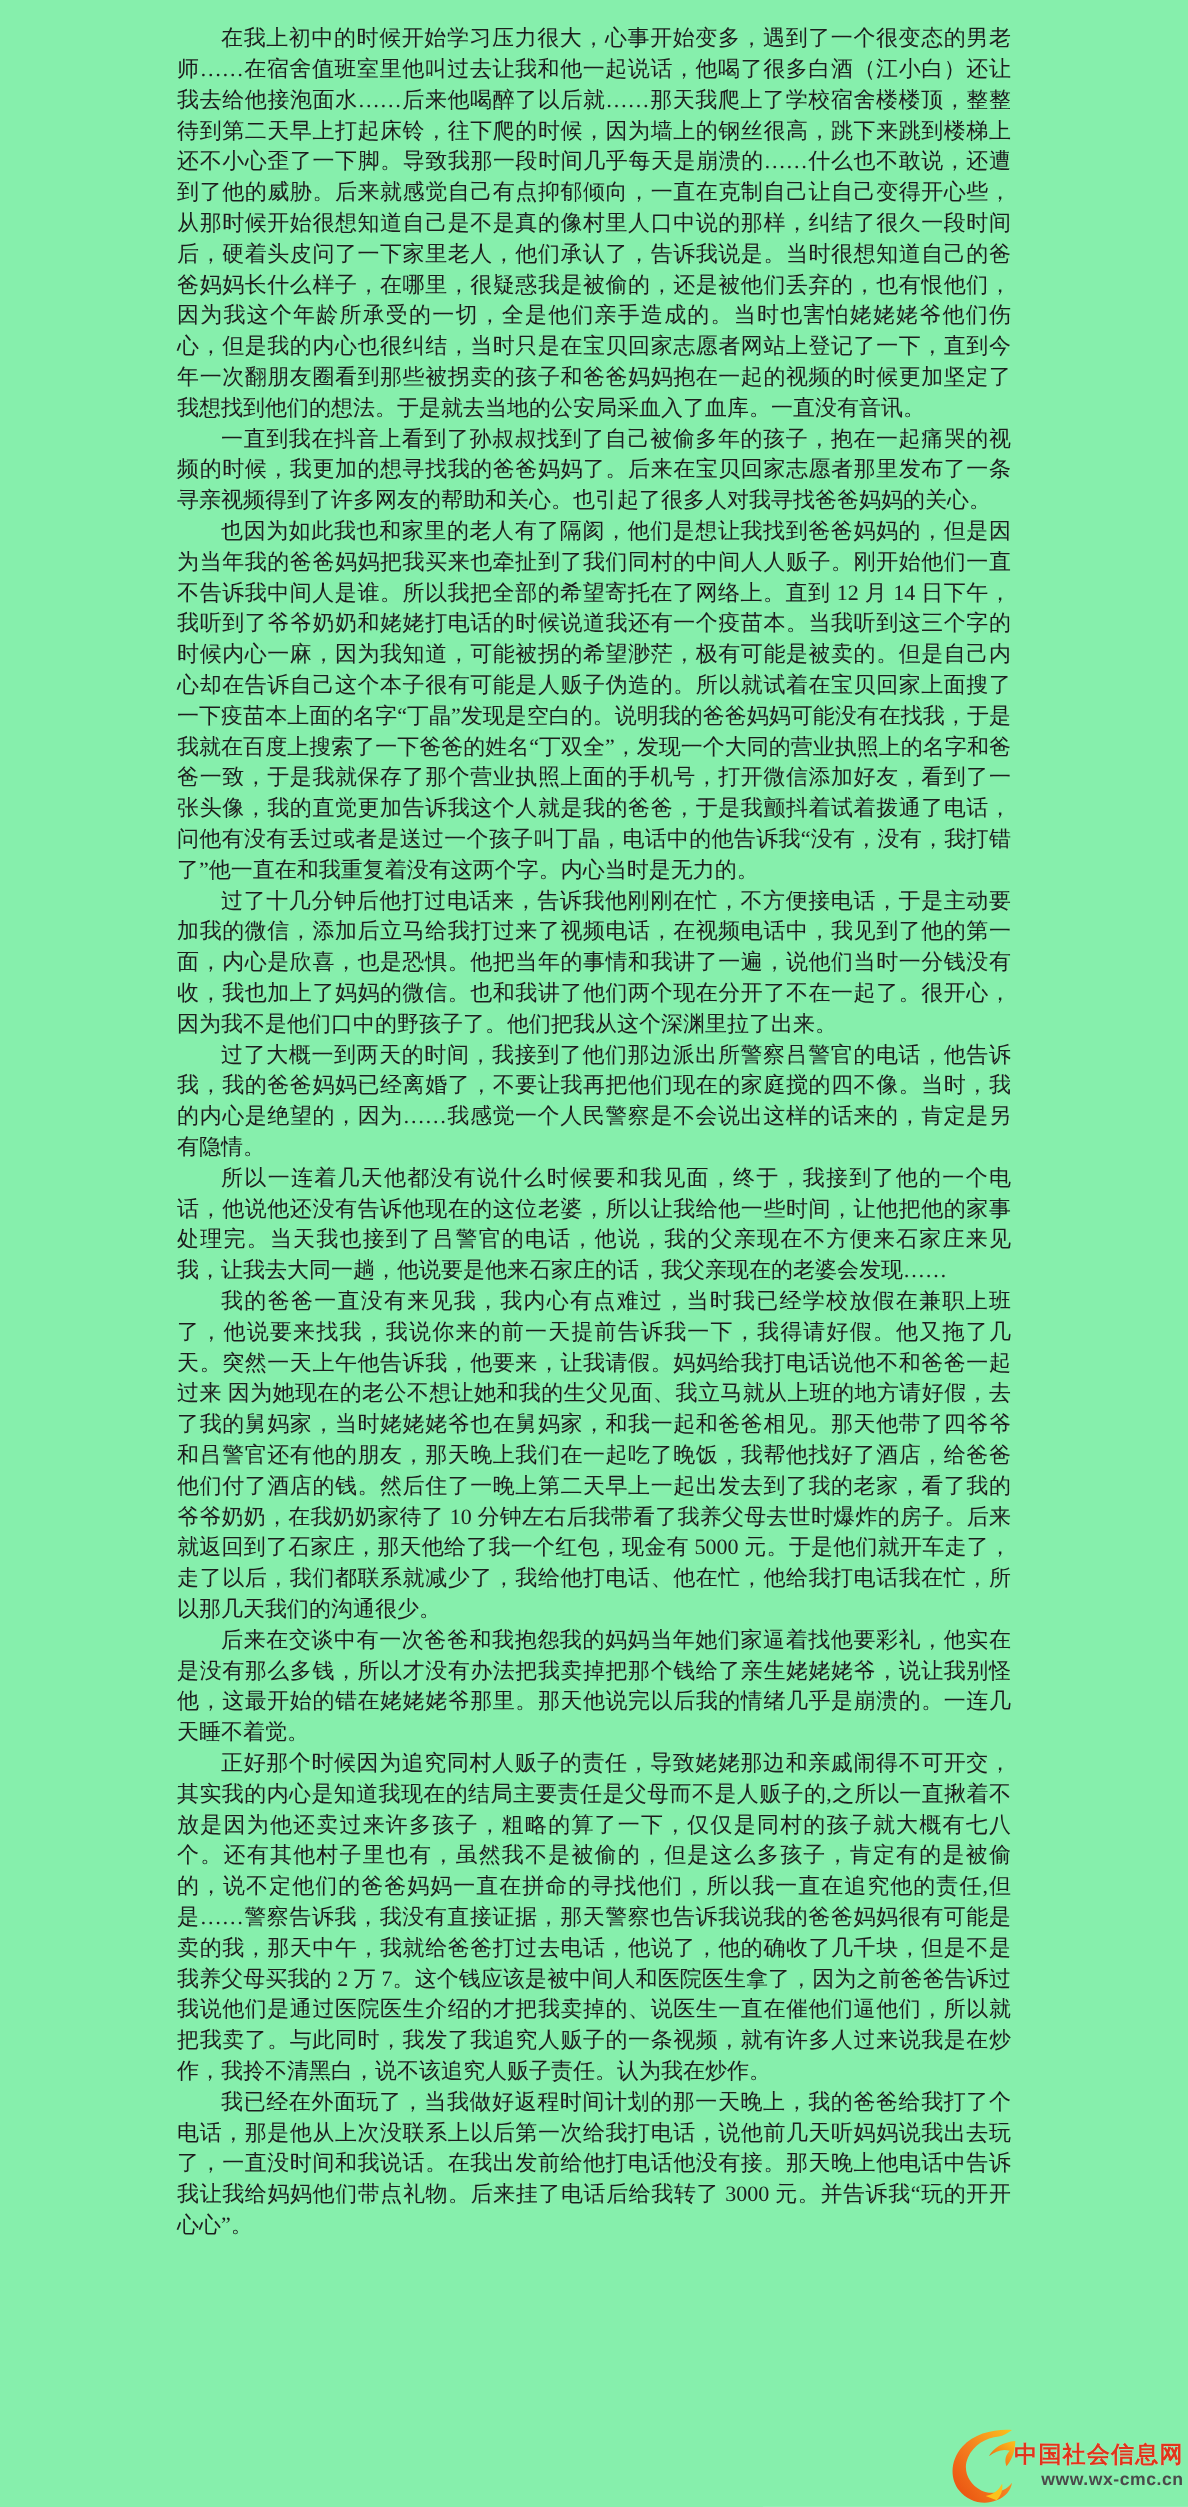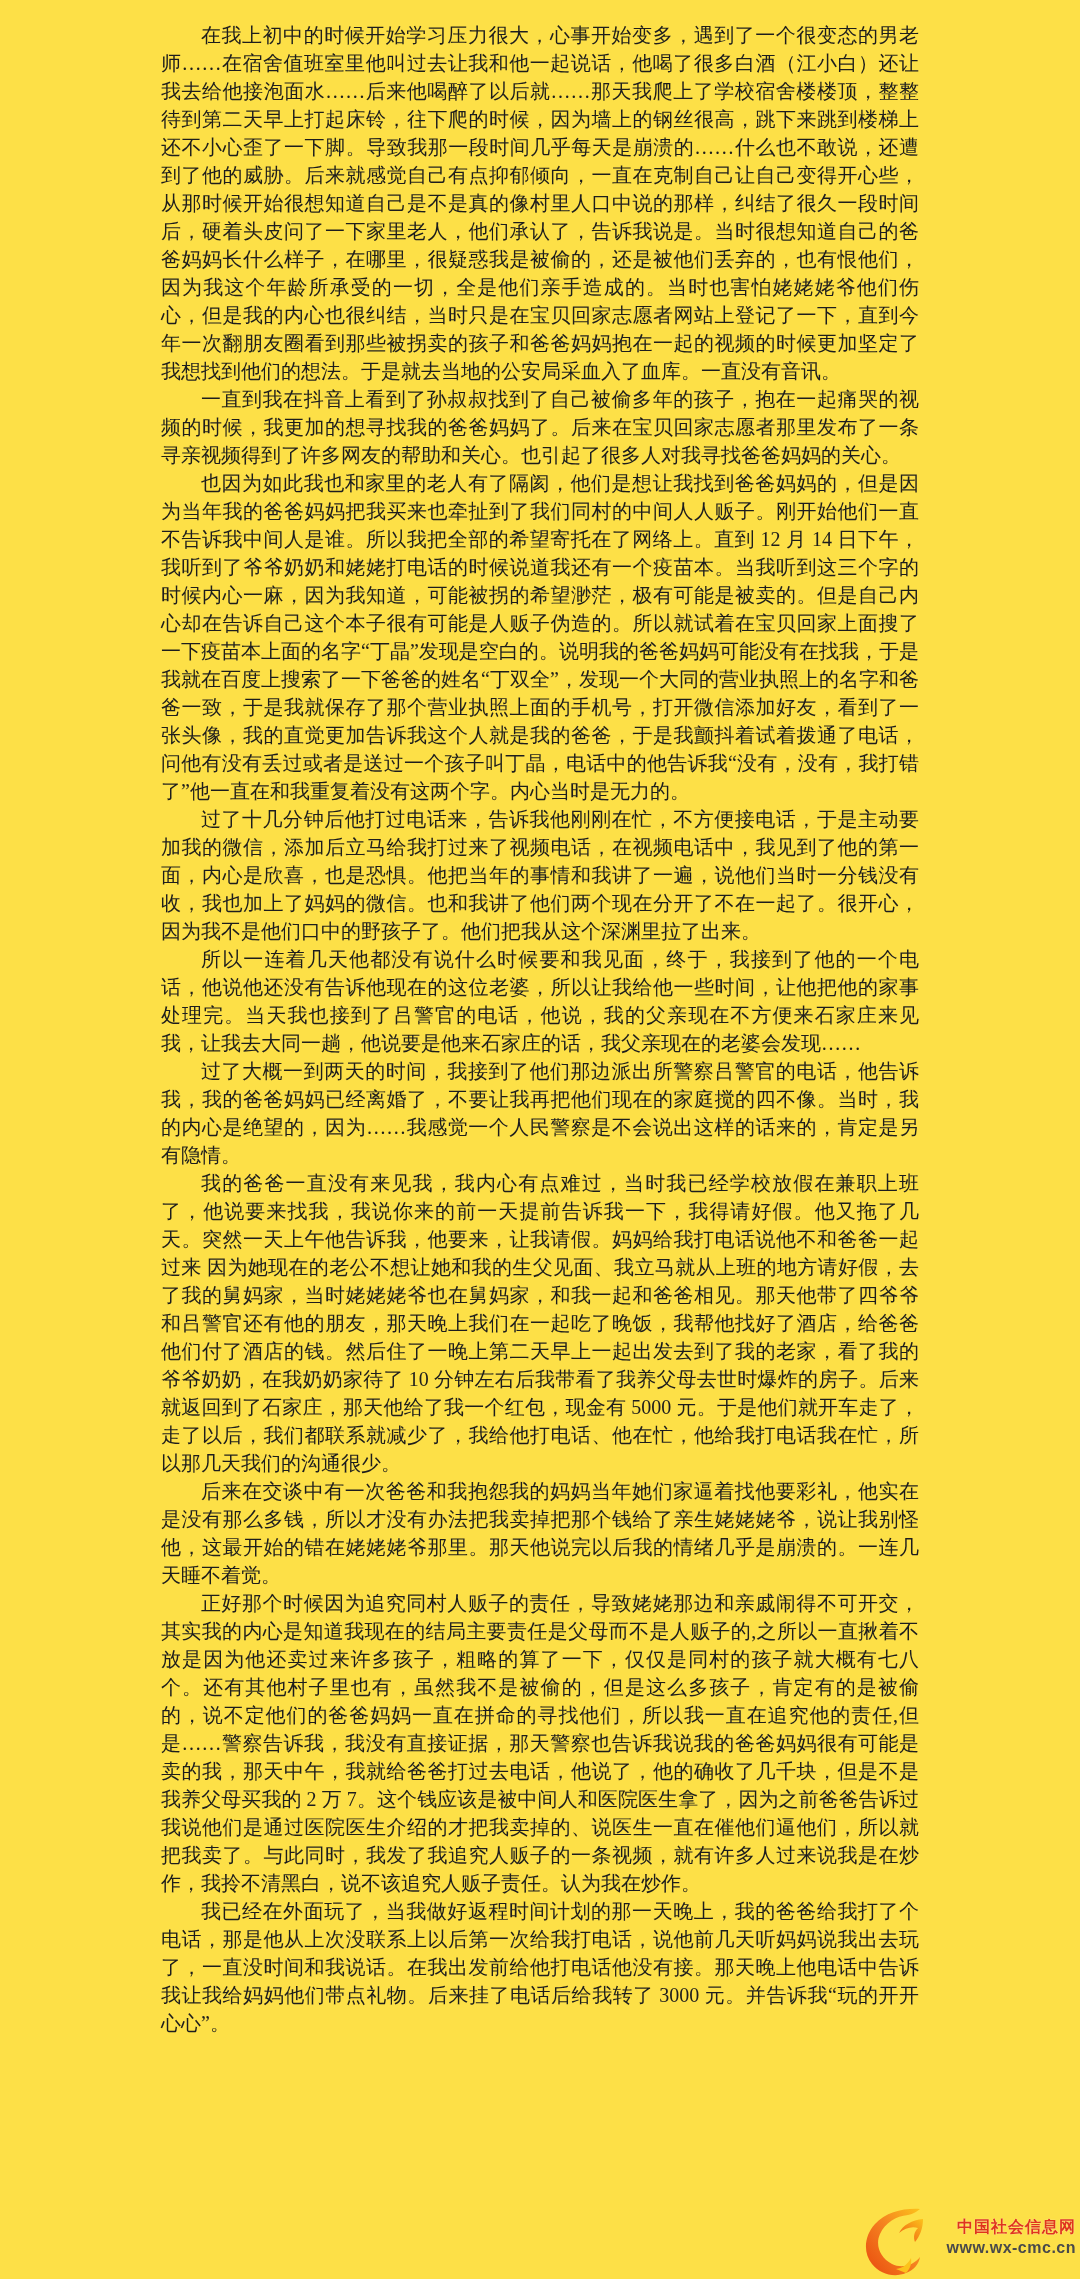--- a/index.html
+++ b/index.html
@@ -1,20 +1,20 @@
 <!DOCTYPE html>
 <html><head>
 <meta charset="utf-8">
 <style>
   html,body{margin:0;padding:0;}
   .page{
     position:relative;
     width:1080px;
     height:2279px;
-    background:#fde047;
+    background:#86efac;
     overflow:hidden;
     font-family:"Liberation Serif","DejaVu Serif",serif;
   }
   .content{
     position:absolute;
     left:161px;
     top:21px;
     width:758px;
     color:#1d1d1d;
     font-size:20px;
@@ -43,21 +43,21 @@
   .wm-text{
     position:absolute;
     left:60px;
     top:14px;
     width:156px;
     text-align:right;
     font-family:"Liberation Sans","DejaVu Sans",sans-serif;
   }
   .wm-title{
     display:block;
-    font-size:16px;
+    font-size:21px;
     font-weight:bold;
     color:#e0351b;
     letter-spacing:1px;
     white-space:nowrap;
     text-shadow:0 0 1px rgba(255,255,255,.8);
   }
   .wm-url{
     display:block;
     margin-top:1px;
     font-size:16px;
@@ -70,22 +70,22 @@
 </head>
 <body>
 
 <div class="page">
 
   <div class="content">
     <p>在我上初中的时候开始学习压力很大，心事开始变多，遇到了一个很变态的男老师……在宿舍值班室里他叫过去让我和他一起说话，他喝了很多白酒（江小白）还让我去给他接泡面水……后来他喝醉了以后就……那天我爬上了学校宿舍楼楼顶，整整待到第二天早上打起床铃，往下爬的时候，因为墙上的钢丝很高，跳下来跳到楼梯上还不小心歪了一下脚。导致我那一段时间几乎每天是崩溃的……什么也不敢说，还遭到了他的威胁。后来就感觉自己有点抑郁倾向，一直在克制自己让自己变得开心些，从那时候开始很想知道自己是不是真的像村里人口中说的那样，纠结了很久一段时间后，硬着头皮问了一下家里老人，他们承认了，告诉我说是。当时很想知道自己的爸爸妈妈长什么样子，在哪里，很疑惑我是被偷的，还是被他们丢弃的，也有恨他们，因为我这个年龄所承受的一切，全是他们亲手造成的。当时也害怕姥姥姥爷他们伤心，但是我的内心也很纠结，当时只是在宝贝回家志愿者网站上登记了一下，直到今年一次翻朋友圈看到那些被拐卖的孩子和爸爸妈妈抱在一起的视频的时候更加坚定了我想找到他们的想法。于是就去当地的公安局采血入了血库。一直没有音讯。</p>
     <p>一直到我在抖音上看到了孙叔叔找到了自己被偷多年的孩子，抱在一起痛哭的视频的时候，我更加的想寻找我的爸爸妈妈了。后来在宝贝回家志愿者那里发布了一条寻亲视频得到了许多网友的帮助和关心。也引起了很多人对我寻找爸爸妈妈的关心。</p>
     <p>也因为如此我也和家里的老人有了隔阂，他们是想让我找到爸爸妈妈的，但是因为当年我的爸爸妈妈把我买来也牵扯到了我们同村的中间人人贩子。刚开始他们一直不告诉我中间人是谁。所以我把全部的希望寄托在了网络上。直到 12 月 14 日下午，我听到了爷爷奶奶和姥姥打电话的时候说道我还有一个疫苗本。当我听到这三个字的时候内心一麻，因为我知道，可能被拐的希望渺茫，极有可能是被卖的。但是自己内心却在告诉自己这个本子很有可能是人贩子伪造的。所以就试着在宝贝回家上面搜了一下疫苗本上面的名字“丁晶”发现是空白的。说明我的爸爸妈妈可能没有在找我，于是我就在百度上搜索了一下爸爸的姓名“丁双全”，发现一个大同的营业执照上的名字和爸爸一致，于是我就保存了那个营业执照上面的手机号，打开微信添加好友，看到了一张头像，我的直觉更加告诉我这个人就是我的爸爸，于是我颤抖着试着拨通了电话，问他有没有丢过或者是送过一个孩子叫丁晶，电话中的他告诉我“没有，没有，我打错了”他一直在和我重复着没有这两个字。内心当时是无力的。</p>
     <p>过了十几分钟后他打过电话来，告诉我他刚刚在忙，不方便接电话，于是主动要加我的微信，添加后立马给我打过来了视频电话，在视频电话中，我见到了他的第一面，内心是欣喜，也是恐惧。他把当年的事情和我讲了一遍，说他们当时一分钱没有收，我也加上了妈妈的微信。也和我讲了他们两个现在分开了不在一起了。很开心，因为我不是他们口中的野孩子了。他们把我从这个深渊里拉了出来。</p>
+    <p>过了大概一到两天的时间，我接到了他们那边派出所警察吕警官的电话，他告诉我，我的爸爸妈妈已经离婚了，不要让我再把他们现在的家庭搅的四不像。当时，我的内心是绝望的，因为……我感觉一个人民警察是不会说出这样的话来的，肯定是另有隐情。</p>
     <p>所以一连着几天他都没有说什么时候要和我见面，终于，我接到了他的一个电话，他说他还没有告诉他现在的这位老婆，所以让我给他一些时间，让他把他的家事处理完。当天我也接到了吕警官的电话，他说，我的父亲现在不方便来石家庄来见我，让我去大同一趟，他说要是他来石家庄的话，我父亲现在的老婆会发现……</p>
-    <p>过了大概一到两天的时间，我接到了他们那边派出所警察吕警官的电话，他告诉我，我的爸爸妈妈已经离婚了，不要让我再把他们现在的家庭搅的四不像。当时，我的内心是绝望的，因为……我感觉一个人民警察是不会说出这样的话来的，肯定是另有隐情。</p>
     <p>我的爸爸一直没有来见我，我内心有点难过，当时我已经学校放假在兼职上班了，他说要来找我，我说你来的前一天提前告诉我一下，我得请好假。他又拖了几天。突然一天上午他告诉我，他要来，让我请假。妈妈给我打电话说他不和爸爸一起过来 因为她现在的老公不想让她和我的生父见面、我立马就从上班的地方请好假，去了我的舅妈家，当时姥姥姥爷也在舅妈家，和我一起和爸爸相见。那天他带了四爷爷和吕警官还有他的朋友，那天晚上我们在一起吃了晚饭，我帮他找好了酒店，给爸爸他们付了酒店的钱。然后住了一晚上第二天早上一起出发去到了我的老家，看了我的爷爷奶奶，在我奶奶家待了 10 分钟左右后我带看了我养父母去世时爆炸的房子。后来就返回到了石家庄，那天他给了我一个红包，现金有 5000 元。于是他们就开车走了，走了以后，我们都联系就减少了，我给他打电话、他在忙，他给我打电话我在忙，所以那几天我们的沟通很少。</p>
     <p>后来在交谈中有一次爸爸和我抱怨我的妈妈当年她们家逼着找他要彩礼，他实在是没有那么多钱，所以才没有办法把我卖掉把那个钱给了亲生姥姥姥爷，说让我别怪他，这最开始的错在姥姥姥爷那里。那天他说完以后我的情绪几乎是崩溃的。一连几天睡不着觉。</p>
     <p>正好那个时候因为追究同村人贩子的责任，导致姥姥那边和亲戚闹得不可开交，其实我的内心是知道我现在的结局主要责任是父母而不是人贩子的,之所以一直揪着不放是因为他还卖过来许多孩子，粗略的算了一下，仅仅是同村的孩子就大概有七八个。还有其他村子里也有，虽然我不是被偷的，但是这么多孩子，肯定有的是被偷的，说不定他们的爸爸妈妈一直在拼命的寻找他们，所以我一直在追究他的责任,但是……警察告诉我，我没有直接证据，那天警察也告诉我说我的爸爸妈妈很有可能是卖的我，那天中午，我就给爸爸打过去电话，他说了，他的确收了几千块，但是不是我养父母买我的 2 万 7。这个钱应该是被中间人和医院医生拿了，因为之前爸爸告诉过我说他们是通过医院医生介绍的才把我卖掉的、说医生一直在催他们逼他们，所以就把我卖了。与此同时，我发了我追究人贩子的一条视频，就有许多人过来说我是在炒作，我拎不清黑白，说不该追究人贩子责任。认为我在炒作。</p>
     <p>我已经在外面玩了，当我做好返程时间计划的那一天晚上，我的爸爸给我打了个电话，那是他从上次没联系上以后第一次给我打电话，说他前几天听妈妈说我出去玩了，一直没时间和我说话。在我出发前给他打电话他没有接。那天晚上他电话中告诉我让我给妈妈他们带点礼物。后来挂了电话后给我转了 3000 元。并告诉我“玩的开开心心”。</p>
 
   </div>
 
   <div class="watermark">
     <span class="wm-flame">
       <svg width="62" height="70" viewBox="0 0 62 70" xmlns="http://www.w3.org/2000/svg">

